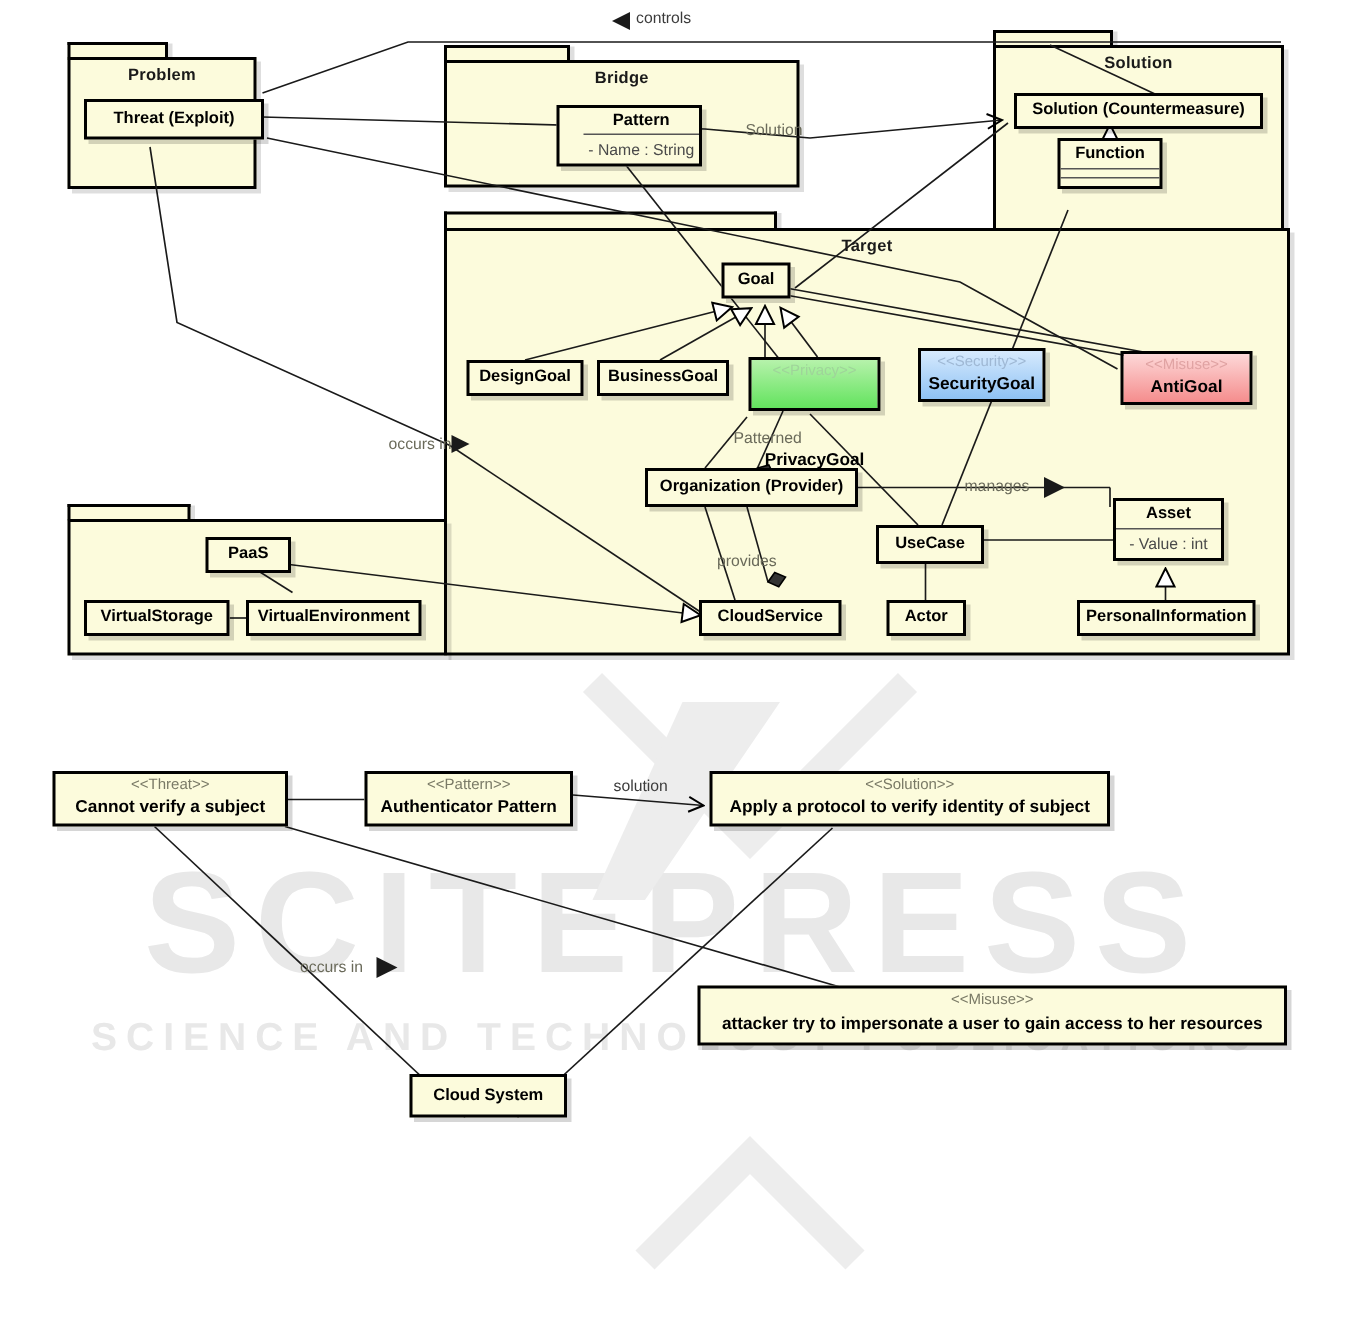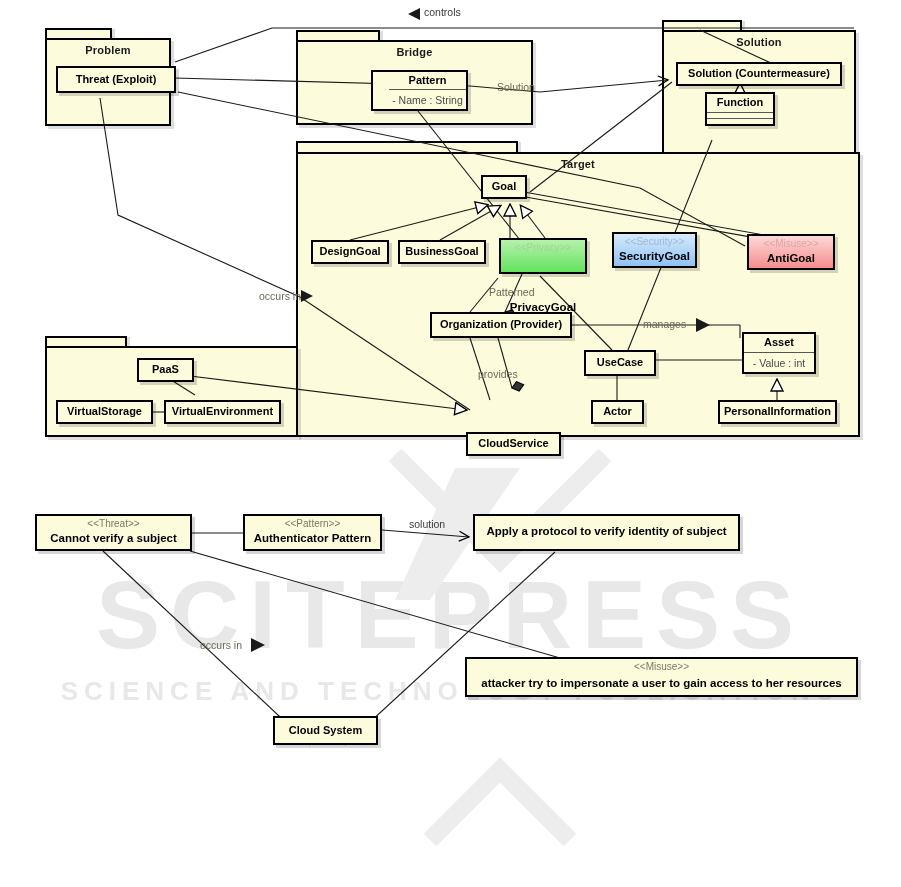--- a/index.html
+++ b/index.html
@@ -324,21 +324,21 @@
   </div>
 
   <div class="cls" style="left:591px; top:400px; width:53px; height:24px;">
     <div class="nm">Actor</div>
   </div>
 
   <div class="cls" style="left:718px; top:400px; width:119px; height:24px;">
     <div class="nm">PersonalInformation</div>
   </div>
 
-  <div class="cls" style="left:466px; top:400px; width:95px; height:24px;margin-top:32px;">
+  <div class="cls" style="left:466px; top:400px; width:95px; height:24px;">
     <div class="nm">CloudService</div>
   </div>
 
   <div class="cls" style="left:137px; top:358px; width:57px; height:24px;">
     <div class="nm">PaaS</div>
   </div>
 
   <div class="cls" style="left:56px; top:400px; width:97px; height:24px;">
     <div class="nm">VirtualStorage</div>
   </div>
@@ -381,20 +381,21 @@
     <div class="st">&lt;&lt;Threat&gt;&gt;</div>
     <div class="nm2">Cannot verify a subject</div>
   </div>
 
   <div class="cls stereo" style="left:243px; top:514px; width:139px; height:37px;">
     <div class="st">&lt;&lt;Pattern&gt;&gt;</div>
     <div class="nm2">Authenticator Pattern</div>
   </div>
 
   <div class="cls stereo" style="left:473px; top:514px; width:267px; height:37px;">
+    <div class="st">&lt;&lt;Solution&gt;&gt;</div>
     <div class="nm2">Apply a protocol to verify identity of subject</div>
   </div>
 
   <div class="cls stereo" style="left:465px; top:657px; width:393px; height:40px;">
     <div class="st">&lt;&lt;Misuse&gt;&gt;</div>
     <div class="nm2">attacker try to impersonate a  user to gain access to her resources</div>
   </div>
 
   <div class="cls" style="left:273px; top:716px; width:105px; height:29px;">
     <div class="nm">Cloud System</div>

